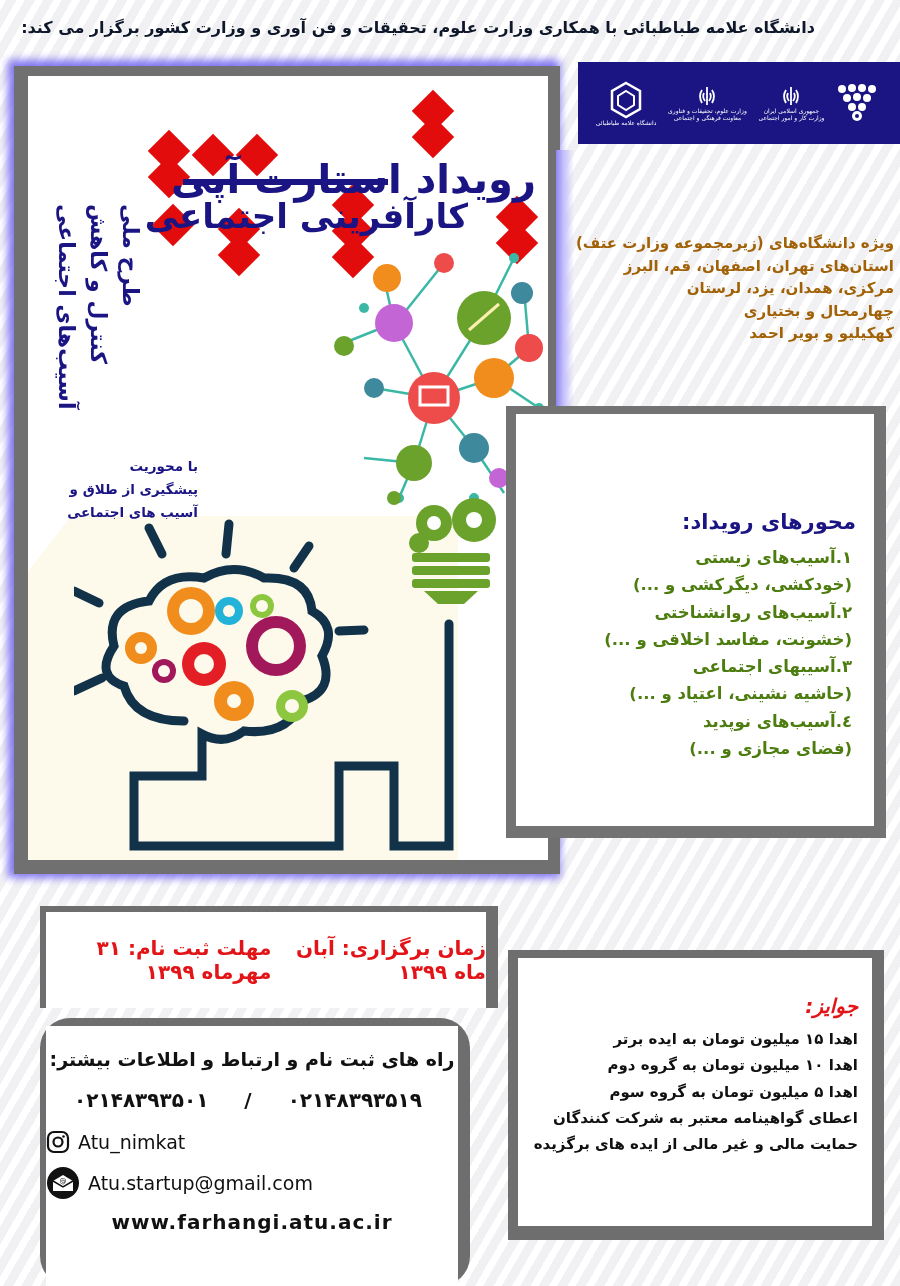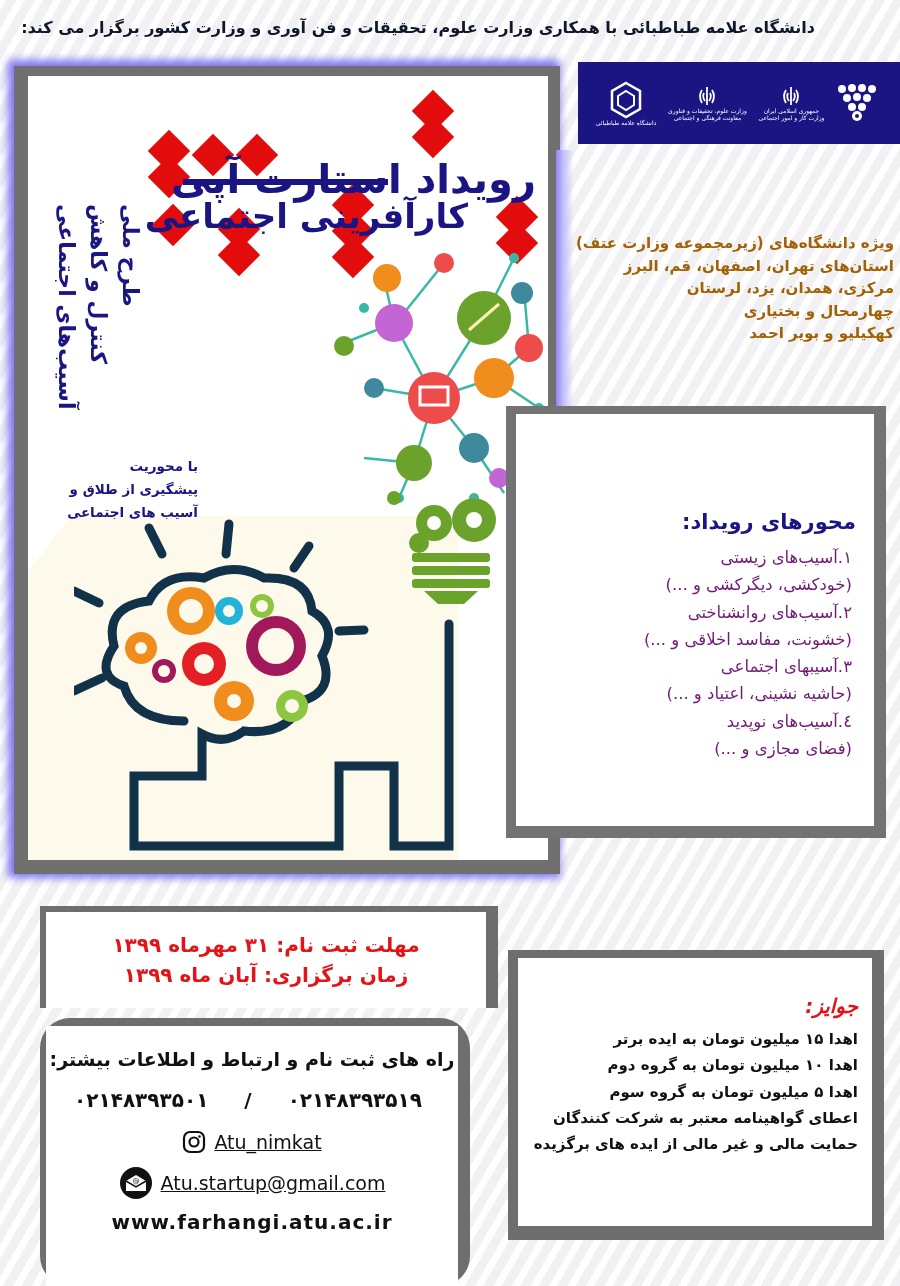--- a/index.html
+++ b/index.html
@@ -37,36 +37,36 @@
   }
   .focus-block { left: 10px; top: 352px; width: 160px; color: #1b1584; font-weight: bold; font-size: 13.5px; direction: rtl; text-align: right; line-height: 23px; margin-top: 27px; }
   .cream { left: 0; top: 440px; width: 430px; height: 370px; background: #fdfaec; clip-path: polygon(10% 0,100% 0,100% 100%,0 100%,0 15%); }
 
   
   .right-glow { left: 556px; top: 150px; width: 344px; height: 270px; background: linear-gradient(90deg,#8f86f5 0,#c8c3fb 8px,transparent 18px); }
   .regions-text { left: 566px; top: 232px; width: 328px; color: #a16207; font-weight: bold; font-size: 15px; direction: rtl; text-align: right; line-height: 22.5px; }
   .axes-box { left: 506px; top: 406px; width: 380px; height: 432px; background: #737373; padding: 8px 12px 12px 10px; }
   .axes-inner { width: 100%; height: 100%; background: #fff; position: relative; }
   .axes-title { right: 18px; top: 96px; color: #1b1584; font-weight: bold; font-size: 21px; direction: rtl; }
-  .axes-list { right: 22px; top: 130px; direction: rtl; text-align: right; color: #701a75; font-weight: normal; font-size: 16.5px; line-height: 27.3px; }
+  .axes-list { right: 22px; top: 130px; direction: rtl; text-align: right; color: #4d7c0f; font-weight: bold; font-size: 16.5px; line-height: 27.3px; }
 
   .dates-box { left: 40px; top: 906px; width: 458px; height: 102px; background: #6e6e6e; padding: 6px 12px 0 6px; }
-  .dates-inner { width: 100%; height: 100%; background: #fff; display: flex; flex-direction: column; align-items: center; justify-content: center; gap: 6px; }
+  .dates-inner { width: 100%; height: 100%; background: #fff; display: flex; flex-direction: row; align-items: center; justify-content: center; gap: 6px; }
   .dates-inner div { color: #e31417; font-weight: bold; font-size: 20px; direction: rtl; }
 
   .prize-box { left: 508px; top: 950px; width: 376px; height: 290px; background: #6e6e6e; padding: 8px 12px 14px 10px; }
   .prize-inner { width: 100%; height: 100%; background: #fff; position: relative; }
   .prize-title { right: 14px; top: 36px; color: #e31417; font-weight: bold; font-size: 20px; direction: rtl; font-style: italic; }
   .prize-list { right: 14px; top: 68px; direction: rtl; text-align: right; color: #111; font-weight: bold; font-size: 15px; line-height: 26.3px; white-space: nowrap; }
 
   .contact-box { left: 40px; top: 1018px; width: 430px; height: 268px; background: #6e6e6e; padding: 8px 12px 0 6px; border-radius: 30px; }
   .contact-inner { width: 100%; height: 100%; background: #fff; position: relative; }
   .contact-title { left: 0; right: 0; top: 22px; text-align: center; color: #111; font-weight: bold; font-size: 19px; direction: rtl; }
   .phones { left: 0; right: 8px; top: 62px; display: flex; justify-content: center; gap: 36px; color: #111; font-size: 20px; font-weight: bold; font-family: "DejaVu Sans", sans-serif; }
-  .contact-row { left: 0; right: 0; display: flex; justify-content: center; align-items: center; gap: 8px; color: #111; font-size: 19px; font-family: "DejaVu Sans", sans-serif; text-decoration: underline; }
+  .contact-row { left: 0; right: 0; display: flex; justify-content: flex-start; align-items: center; gap: 8px; color: #111; font-size: 19px; font-family: "DejaVu Sans", sans-serif; }
   .website { left: 0; right: 0; top: 184px; text-align: center; color: #111; font-weight: bold; font-size: 20px; font-family: "DejaVu Sans", sans-serif; letter-spacing: 1px; }
 
   .watermark { left: 0; top: 1300px; width: 72px; height: 20px; background: #333; color: #fff; font-size: 11px; font-style: italic; font-weight: bold; line-height: 20px; padding-left: 6px; font-family: "Liberation Sans", sans-serif; }
   .watermark .accent { color: #f5a400; }
 </style>
 </head>
 <body>
 
 <div class="abs header-line">دانشگاه علامه طباطبائی با همکاری وزارت علوم، تحقیقات و فن آوری و وزارت کشور برگزار می کند:</div>
 

